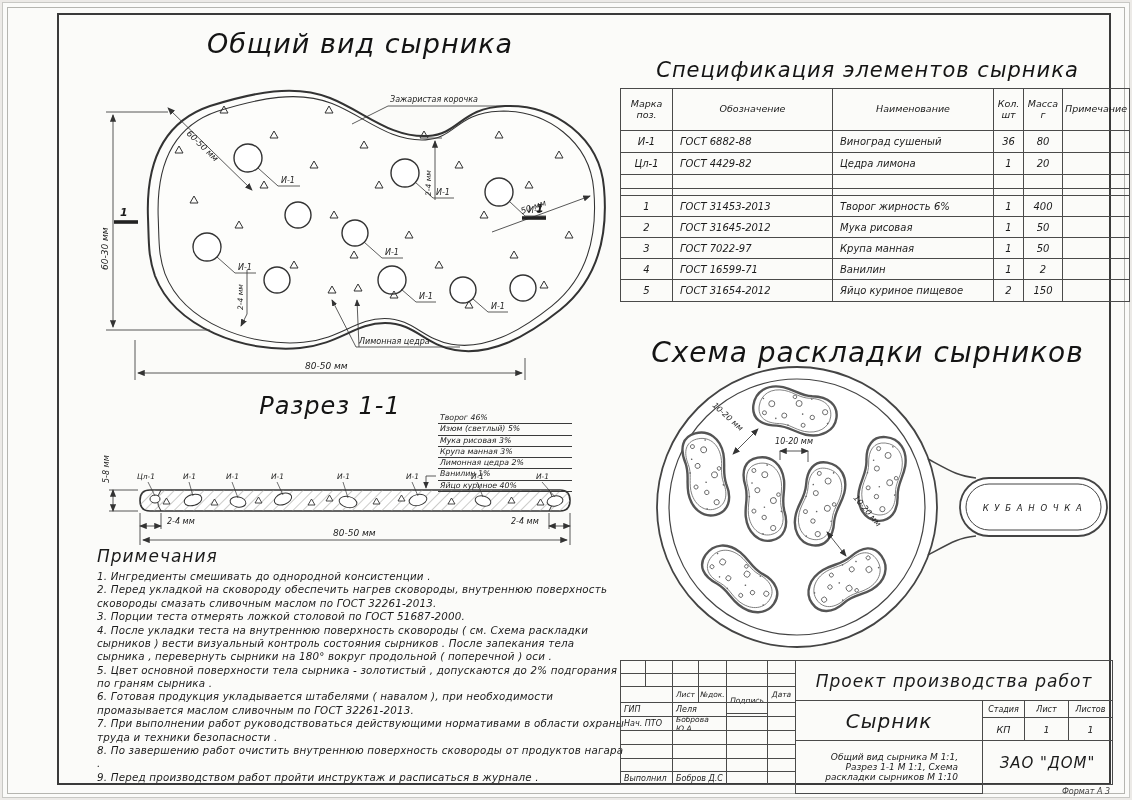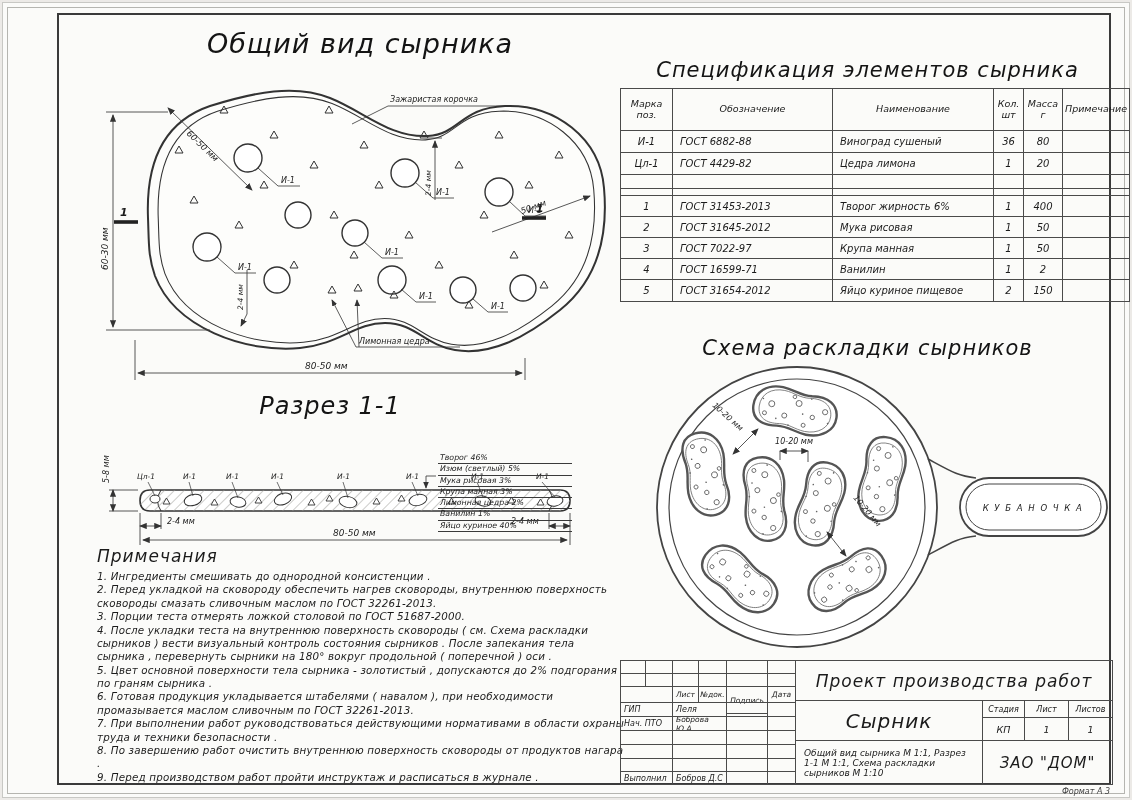--- a/index.html
+++ b/index.html
@@ -18,41 +18,41 @@
   .notes h3{margin:0 0 4px 0;font-size:17px;font-weight:normal;font-style:italic;letter-spacing:1px;}
   .notes div{font-size:10.3px;line-height:1.3;letter-spacing:.2px;}
   
   .spec{position:absolute;left:620px;top:88px;border-collapse:collapse;table-layout:fixed;}
   .spec td{border:1px solid #4a4a4a;font-size:10px;font-style:italic;color:#1b1b1b;
            overflow:hidden;white-space:nowrap;padding:0 2px;}
   .spec .hd{font-size:9.5px;text-align:center;white-space:normal;line-height:1.15;}
   .spec .c{text-align:center;}
   .spec .l{padding-left:7px;}
   
-  .callout{position:absolute;left:438px;top:413px;width:134px;margin-top:40px;}
+  .callout{position:absolute;left:438px;top:413px;width:134px;}
   .callout div{font-size:7.8px;font-style:italic;border-bottom:1px solid #3a3a3a;line-height:1.32;padding-left:2px;white-space:nowrap;color:#1b1b1b;}
   
   .tb{position:absolute;left:620px;top:660px;width:493px;height:125px;}
   .tb .cell{position:absolute;border:1px solid #4a4a4a;box-sizing:border-box;
             display:flex;align-items:center;justify-content:center;
             font-style:italic;color:#1b1b1b;overflow:hidden;}
   .tb .lft{justify-content:flex-start;padding-left:3px;}
   .fmt{position:absolute;left:1000px;top:787px;width:110px;text-align:right;font-size:8px;font-style:italic;color:#444;}
 </style>
 </head>
 <body>
 
 <div class="paper"></div>
 <div class="outerline"></div>
 <div class="frame"></div>
 
 <div class="h-title" style="left:150px;top:28px;width:420px;font-size:27px;">Общий вид сырника</div>
 <div class="h-title" style="left:120px;top:392px;width:420px;font-size:24px;">Разрез 1-1</div>
 <div class="h-title" style="left:625px;top:58px;width:485px;font-size:21px;">Спецификация элементов сырника</div>
-<div class="h-title" style="left:625px;top:336px;width:485px;font-size:21px;text-align:center;">Схема раскладки сырников</div>
+<div class="h-title" style="left:625px;top:336px;width:485px;font-size:28px;text-align:center;">Схема раскладки сырников</div>
 
 <svg style="position:absolute;left:60px;top:18px;" width="570" height="372" viewBox="0 0 570 372">
   <defs>
     <marker id="arO" markerWidth="9" markerHeight="7" refX="7.5" refY="3.5" orient="auto-start-reverse">
       <path d="M0,0 L8.5,3.5 L0,7 z" fill="#333"></path>
     </marker>
   </defs>
   <g stroke="#333" fill="none">
 
     <path stroke-width="2" fill="#fdfdfb" d="M 88,200 C 86,150 100,105 150,88 C 195,74 235,66 270,80 C 305,94 330,120 368,118 C 400,116 400,90 445,88 C 495,86 540,120 544,170 C 548,215 540,260 500,292 C 465,320 430,338 395,332 C 365,327 355,305 325,305 C 295,305 280,326 240,330 C 185,335 115,310 95,258 C 88,238 89,225 88,200 Z"></path>
@@ -436,17 +436,17 @@
   <div class="cell" style="left:147px;top:111px;width:29px;height:14px"></div>
 
   <div class="cell" style="left:175px;top:0;width:318px;height:41px;font-size:17px;letter-spacing:1px">Проект производства работ</div>
   <div class="cell" style="left:175px;top:40px;width:188px;height:41px;font-size:20px;letter-spacing:1px">Сырник</div>
   <div class="cell" style="left:362px;top:40px;width:43px;height:18px;font-size:8px">Стадия</div>
   <div class="cell" style="left:404px;top:40px;width:45px;height:18px;font-size:8px">Лист</div>
   <div class="cell" style="left:448px;top:40px;width:45px;height:18px;font-size:8px">Листов</div>
   <div class="cell" style="left:362px;top:57px;width:43px;height:24px;font-size:9.5px">КП</div>
   <div class="cell" style="left:404px;top:57px;width:45px;height:24px;font-size:9.5px">1</div>
   <div class="cell" style="left:448px;top:57px;width:45px;height:24px;font-size:9.5px">1</div>
-  <div class="cell" style="left:175px;top:80px;width:188px;height:45px;font-size:9px;text-align:left;padding:0 8px">Общий вид сырника М 1:1,  Разрез 1-1 М 1:1,  Схема раскладки сырников М 1:10</div>
+  <div class="cell" style="left:175px;top:80px;width:188px;height:54px;font-size:9px;text-align:right;padding:0 24px">Общий вид сырника М 1:1,  Разрез 1-1 М 1:1,  Схема раскладки сырников М 1:10</div>
   <div class="cell" style="left:362px;top:80px;width:131px;height:45px;font-size:15px;letter-spacing:1px">ЗАО "ДОМ"</div>
 </div>
 
 <div class="fmt">Формат А 3</div>
 
 </body></html>

